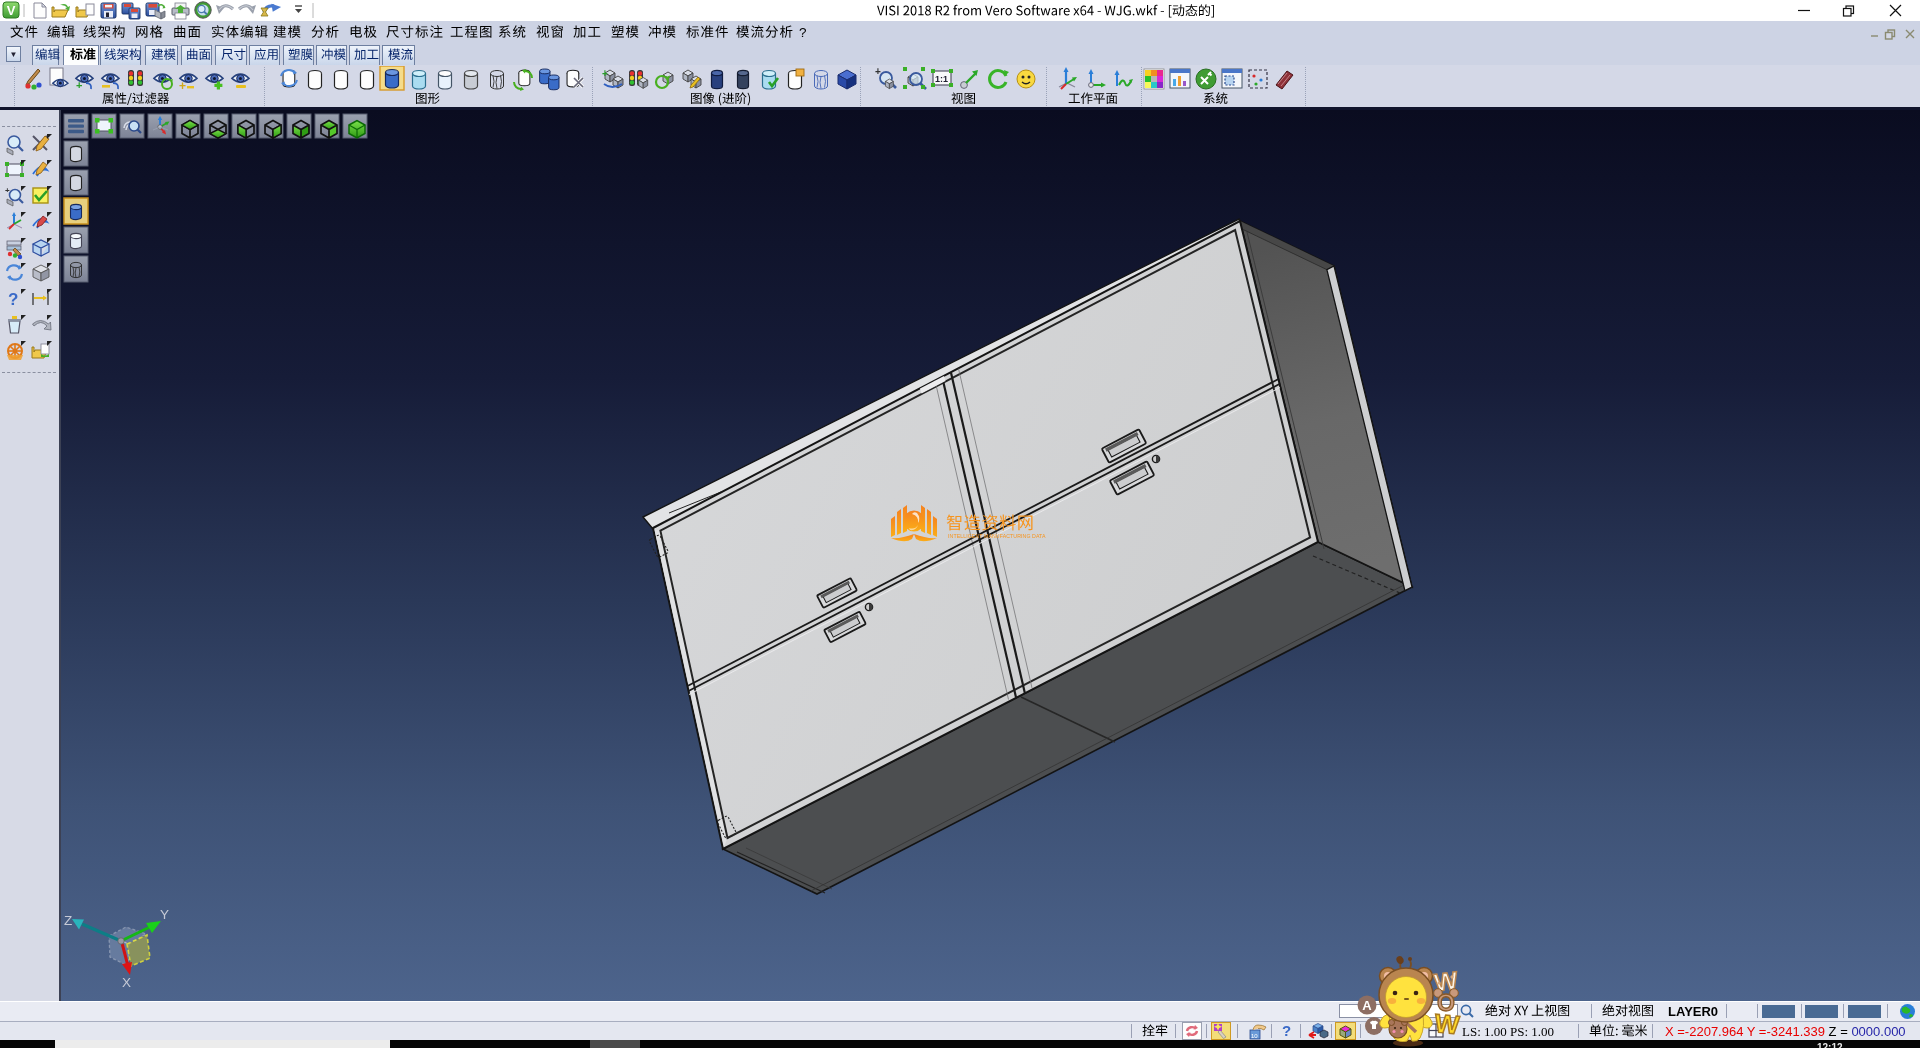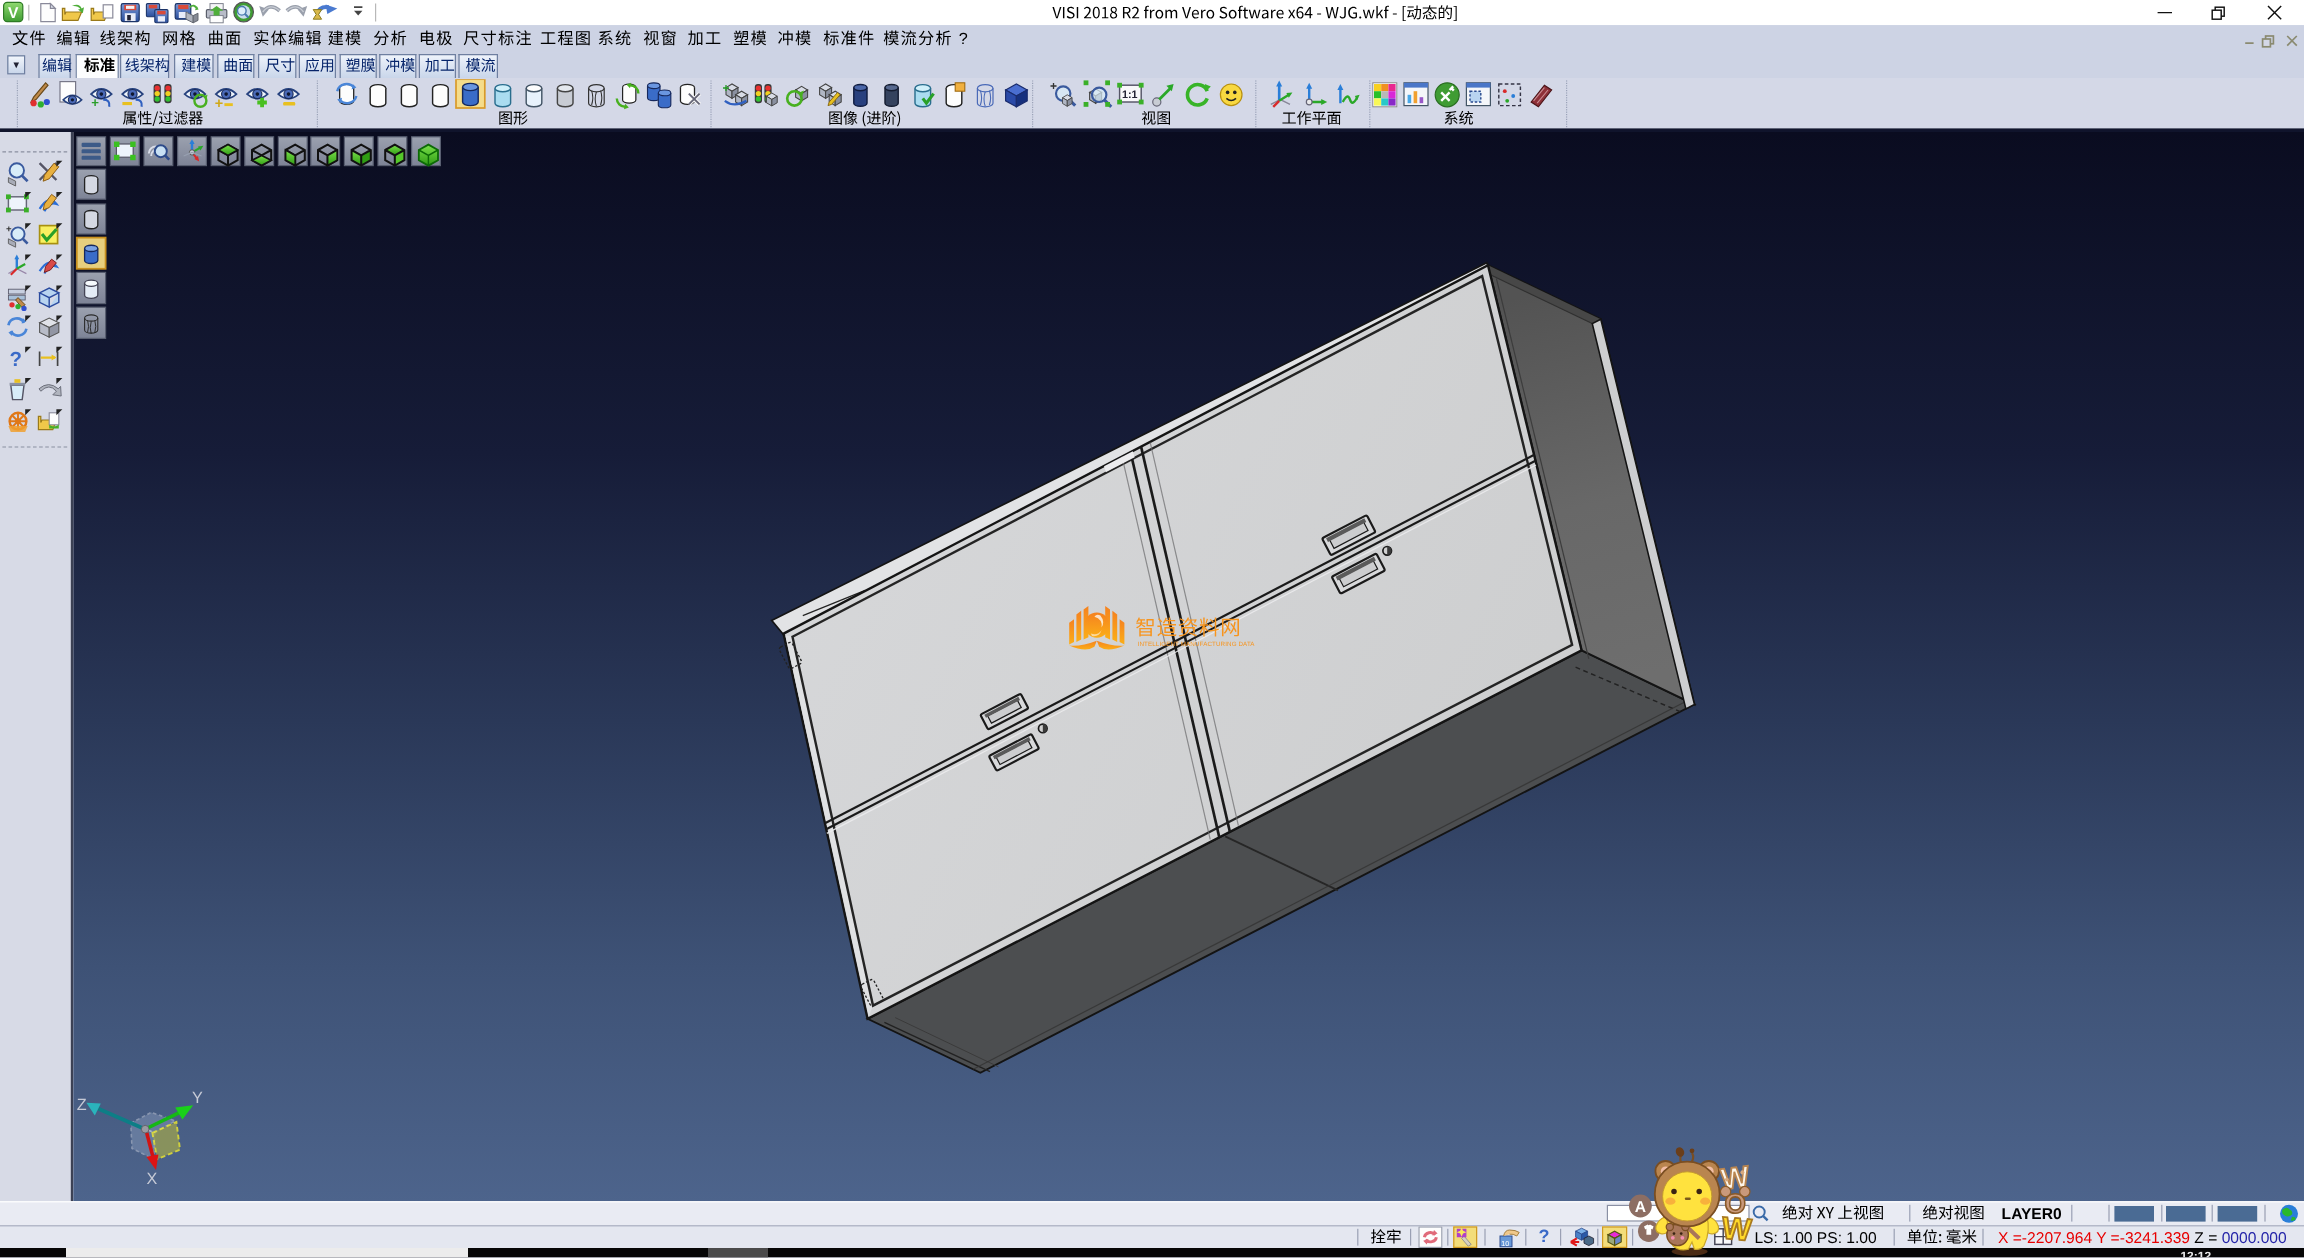--- a/index.html
+++ b/index.html
@@ -1019,21 +1019,21 @@
         <path d="M 3 6 l 5.5 -3 l 5.5 3 l -5.5 3 z" fill="#e82ad8" stroke="#551"></path>
         <path d="M 3 6 v 6 l 5.5 3 v -6 z" fill="#9aa87a" stroke="#551"></path>
         <path d="M 14 6 v 6 l -5.5 3 v -6 z" fill="#6a88c8" stroke="#551"></path>
       </svg>
     <div class="stsep" style="left:1360px; top:1024px;"></div>
     <svg class="abs" style="left:1428px; top:1023px;" width="17" height="16" viewBox="0 0 17 16">
         <rect x="1" y="1" width="14" height="13" fill="#f8f8fa" stroke="#445" stroke-width="1.2"></rect>
         <line x1="8" y1="1" x2="8" y2="14" stroke="#445" stroke-width="1.2"></line>
         <line x1="1" y1="7.5" x2="15" y2="7.5" stroke="#445" stroke-width="1.2"></line>
       </svg>
-    <div class="st" style="left:1462px; top:1024px;">LS: 1.00 PS: 1.00</div>
+    <div class="st" style="left:1462px; top:1024px;font-family:Liberation Serif, serif;">LS: 1.00 PS: 1.00</div>
     <div class="stsep" style="left:1578px; top:1024px;"></div>
     <svg class="abs" style="left:1588px;top:1024px;" width="60" height="18" viewBox="0 0 60 18">
         <path d="M2.9 -5.7H6.0V-4.3H2.9ZM7.0 -5.7H10.2V-4.3H7.0ZM2.9 -7.8H6.0V-6.5H2.9ZM7.0 -7.8H10.2V-6.5H7.0ZM9.2 -10.9C8.9 -10.2 8.4 -9.3 7.9 -8.7H4.8L5.3 -8.9C5.0 -9.5 4.4 -10.3 3.9 -10.9L3.1 -10.5C3.5 -9.9 4.0 -9.2 4.3 -8.7H1.9V-3.4H6.0V-2.2H0.7V-1.3H6.0V1.0H7.0V-1.3H12.3V-2.2H7.0V-3.4H11.2V-8.7H9.0C9.4 -9.2 9.9 -9.9 10.3 -10.5Z M17.8 -8.6V-7.6H24.9V-8.6ZM18.7 -6.6C19.0 -4.8 19.4 -2.4 19.5 -1.0L20.5 -1.3C20.4 -2.7 20.0 -5.0 19.5 -6.8ZM20.4 -10.8C20.7 -10.1 20.9 -9.3 21.0 -8.7L22.0 -9.0C21.9 -9.5 21.6 -10.4 21.3 -11.0ZM17.2 -0.4V0.5H25.4V-0.4H22.7C23.2 -2.2 23.7 -4.7 24.1 -6.7L23.1 -6.9C22.8 -5.0 22.3 -2.2 21.8 -0.4ZM16.7 -10.9C16.0 -8.9 14.8 -6.9 13.5 -5.7C13.7 -5.5 13.9 -5.0 14.1 -4.7C14.5 -5.2 14.9 -5.7 15.3 -6.3V1.0H16.3V-7.8C16.8 -8.7 17.3 -9.6 17.6 -10.6Z M27.8 -5.1C28.3 -5.1 28.7 -5.4 28.7 -6.0C28.7 -6.5 28.3 -6.9 27.8 -6.9C27.3 -6.9 26.9 -6.5 26.9 -6.0C26.9 -5.4 27.3 -5.1 27.8 -5.1ZM27.8 0.2C28.3 0.2 28.7 -0.2 28.7 -0.7C28.7 -1.3 28.3 -1.6 27.8 -1.6C27.3 -1.6 26.9 -1.3 26.9 -0.7C26.9 -0.2 27.3 0.2 27.8 0.2Z M33.4 -5.5V-3.3H34.3V-4.8H43.8V-3.4H44.6V-5.5ZM36.0 -7.8H42.1V-6.8H36.0ZM35.0 -8.4V-6.2H43.1V-8.4ZM38.1 -10.7C38.3 -10.5 38.5 -10.2 38.6 -9.9H33.2V-9.1H44.8V-9.9H39.7C39.6 -10.2 39.3 -10.7 39.0 -11.0ZM42.0 -4.6C40.4 -4.3 37.4 -4.0 35.1 -3.9C35.2 -3.7 35.2 -3.4 35.3 -3.3C36.2 -3.3 37.2 -3.4 38.1 -3.5V-2.8L34.2 -2.5L34.2 -1.9L38.1 -2.1V-1.4L33.6 -1.1L33.6 -0.4L38.1 -0.7V-0.4C38.1 0.6 38.6 0.9 40.1 0.9C40.4 0.9 43.0 0.9 43.4 0.9C44.6 0.9 44.9 0.6 45.0 -0.6C44.7 -0.7 44.4 -0.8 44.1 -0.9C44.1 -0.0 44.0 0.1 43.3 0.1C42.8 0.1 40.6 0.1 40.1 0.1C39.3 0.1 39.1 0.0 39.1 -0.4V-0.8L44.3 -1.1L44.2 -1.8L39.1 -1.5V-2.2L43.5 -2.5L43.5 -3.1L39.1 -2.8V-3.5C40.3 -3.7 41.5 -3.8 42.4 -4.0Z M56.1 -10.3C55.7 -9.3 54.8 -7.9 54.2 -7.0L55.0 -6.6C55.7 -7.4 56.5 -8.7 57.1 -9.9ZM47.0 -9.8C47.8 -8.8 48.5 -7.5 48.8 -6.7L49.8 -7.1C49.5 -8.0 48.7 -9.2 47.9 -10.2ZM51.5 -10.9V-5.9H46.3V-4.9H50.7C49.6 -3.1 47.7 -1.3 46.0 -0.4C46.2 -0.2 46.5 0.2 46.7 0.4C48.4 -0.6 50.3 -2.5 51.5 -4.5V1.0H52.5V-4.5C53.8 -2.6 55.7 -0.7 57.4 0.3C57.5 0.1 57.9 -0.3 58.1 -0.5C56.4 -1.4 54.5 -3.2 53.3 -4.9H57.8V-5.9H52.5V-10.9Z" transform="translate(1,11.3)" fill="#000"></path>
       </svg>
     <div class="stsep" style="left:1652px; top:1024px;"></div>
     <div class="st" style="left:1665px; top:1024px;"><span style="color:#e80000;">X =-2207.964 Y =-3241.339</span> Z = <span style="color:#2525a8;">0000.000</span></div>
   </div>
 
   <svg id="mascot" class="abs" style="left:1340px; top:950px;" width="130" height="98" viewBox="0 0 130 98">
 

